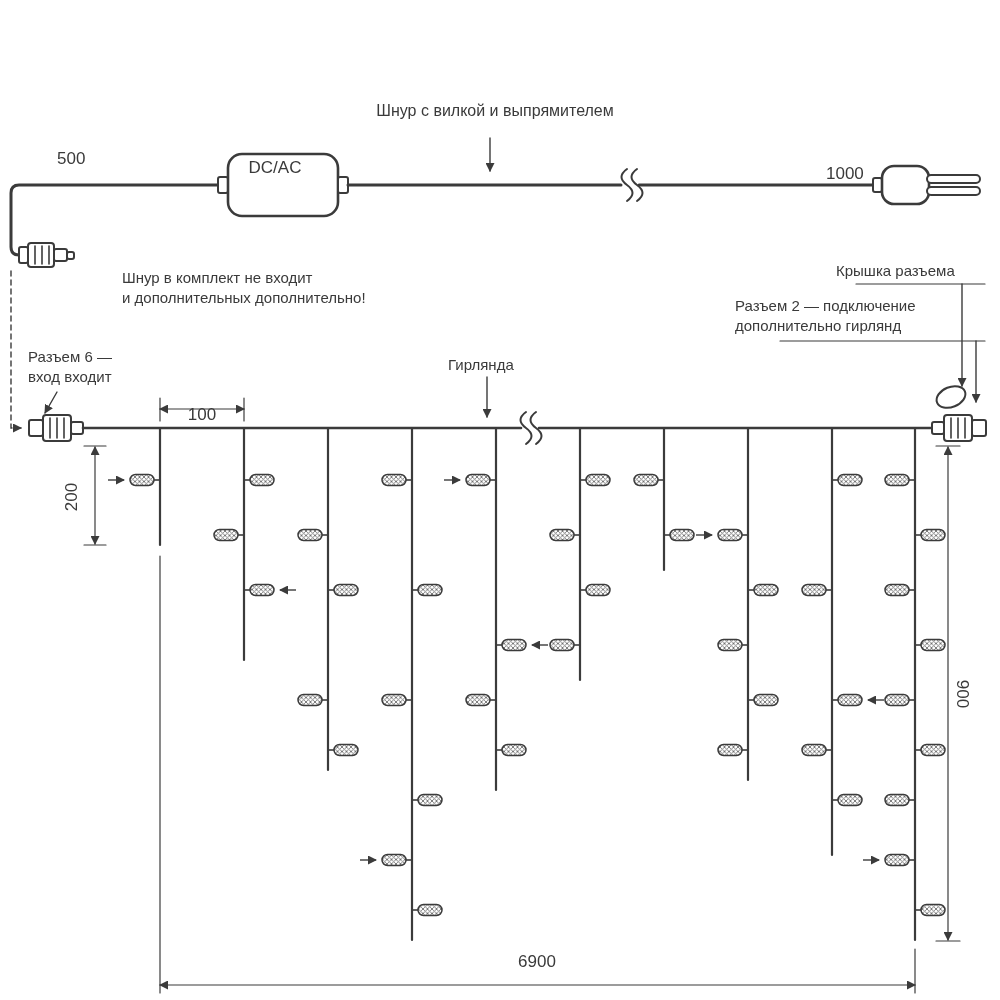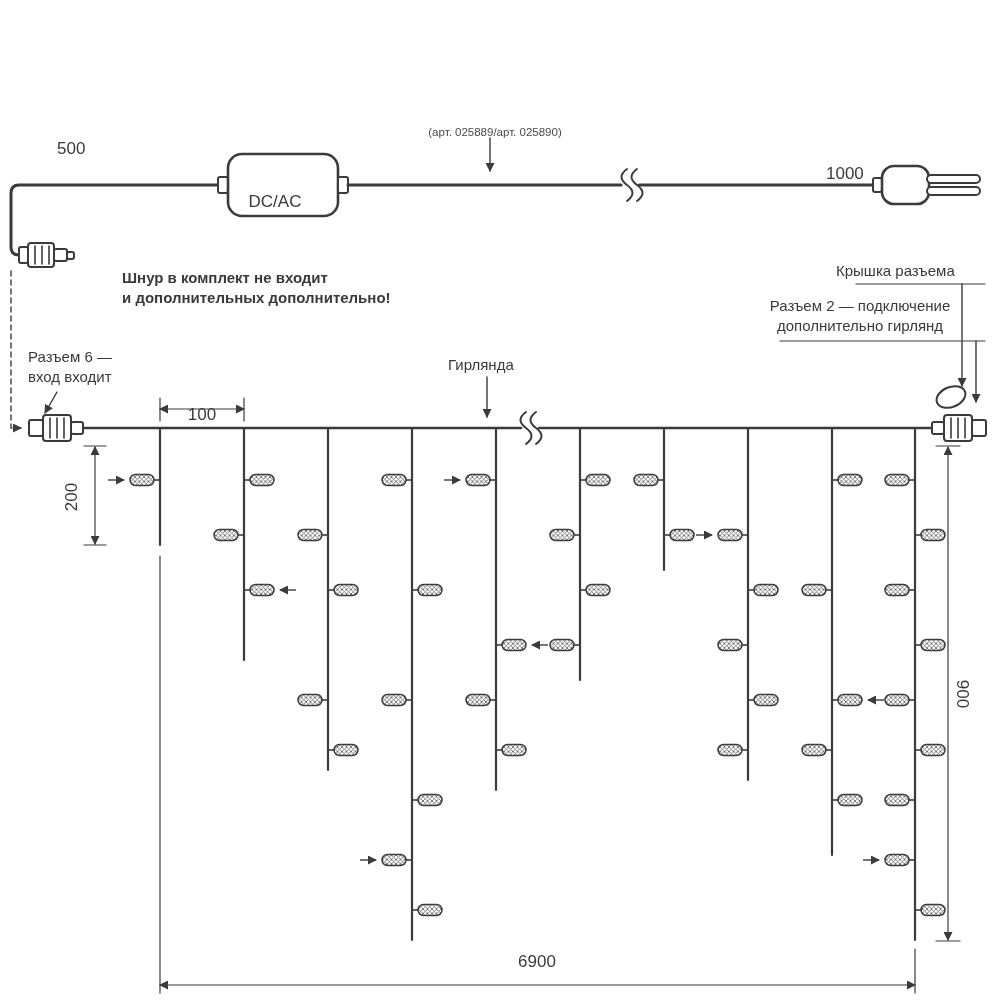--- a/index.html
+++ b/index.html
@@ -1,20 +1,20 @@
 <!DOCTYPE html>
 <html><head>
 <meta charset="utf-8">
 <style>
   body{margin:0}
   .page{position:relative;width:1000px;height:1000px;background:#fff;
         font-family:"Liberation Sans",sans-serif;color:#3a3a3a;overflow:hidden}
   svg.draw{position:absolute;left:0;top:0}
   .lbl{position:absolute;font-size:15px;line-height:20px;white-space:nowrap}
-  .c{text-align:center}.r{text-align:center}.b{font-weight:700}
+  .c{text-align:center}.r{text-align:left}.b{font-weight:400}
   .dim{font-size:17px}.t16{font-size:16px}
   .small{font-size:11.5px;color:#4a4a4a}
   .rot-l{transform:rotate(-90deg)}.rot-r{transform:rotate(90deg)}
   .ln{stroke:#3b3b3b;fill:none;stroke-linecap:round}
   .part{fill:#fff;stroke:#3b3b3b;stroke-width:2;stroke-linejoin:round}
   .w3{stroke-width:3}.w26{stroke-width:2.6}.w2{stroke-width:2}
   .w16{stroke-width:1.6}.w14{stroke-width:1.4}.w12{stroke-width:1.2}
 </style>
 </head>
 <body>
@@ -219,24 +219,24 @@
       <line class="ln w12" x1="936" y1="941" x2="960" y2="941"></line>
       <line class="ln w12" x1="948" y1="447" x2="948" y2="940" marker-start="url(#arr)" marker-end="url(#arr)"></line>
     </g>
     <g>
       <line class="ln w12" x1="160" y1="556" x2="160" y2="993"></line>
       <line class="ln w12" x1="915" y1="949" x2="915" y2="993"></line>
       <line class="ln w12" x1="160" y1="985" x2="915" y2="985" marker-start="url(#arr)" marker-end="url(#arr)"></line>
     </g>
   </svg>
 
-  <div class="lbl dim" style="left:57px;top:139px">500</div>
-  <div class="lbl small c" style="left:345px;top:122px;width:300px">(арт. 025889/арт. 025890)</div>
+  <div class="lbl dim" style="left:57px;top:149px">500</div>
+  <div class="lbl t16 c" style="left:345px;top:101px;width:300px">Шнур с вилкой и выпрямителем</div>
   <div class="lbl dim" style="left:826px;top:164px">1000</div>
-  <div class="lbl dim c" style="left:228px;top:192px;width:94px">DC/AC</div>
+  <div class="lbl dim c" style="left:228px;top:158px;width:94px">DC/AC</div>
 
   <div>
     <div class="lbl b" style="left:122px;top:268px">Шнур в комплект не входит</div>
     <div class="lbl b" style="left:122px;top:288px">и дополнительных дополнительно!</div>
   </div>
 
   <div>
     <div class="lbl" style="left:28px;top:347px">Разъем 6 —</div>
     <div class="lbl" style="left:28px;top:367px">вход входит</div>
   </div>

